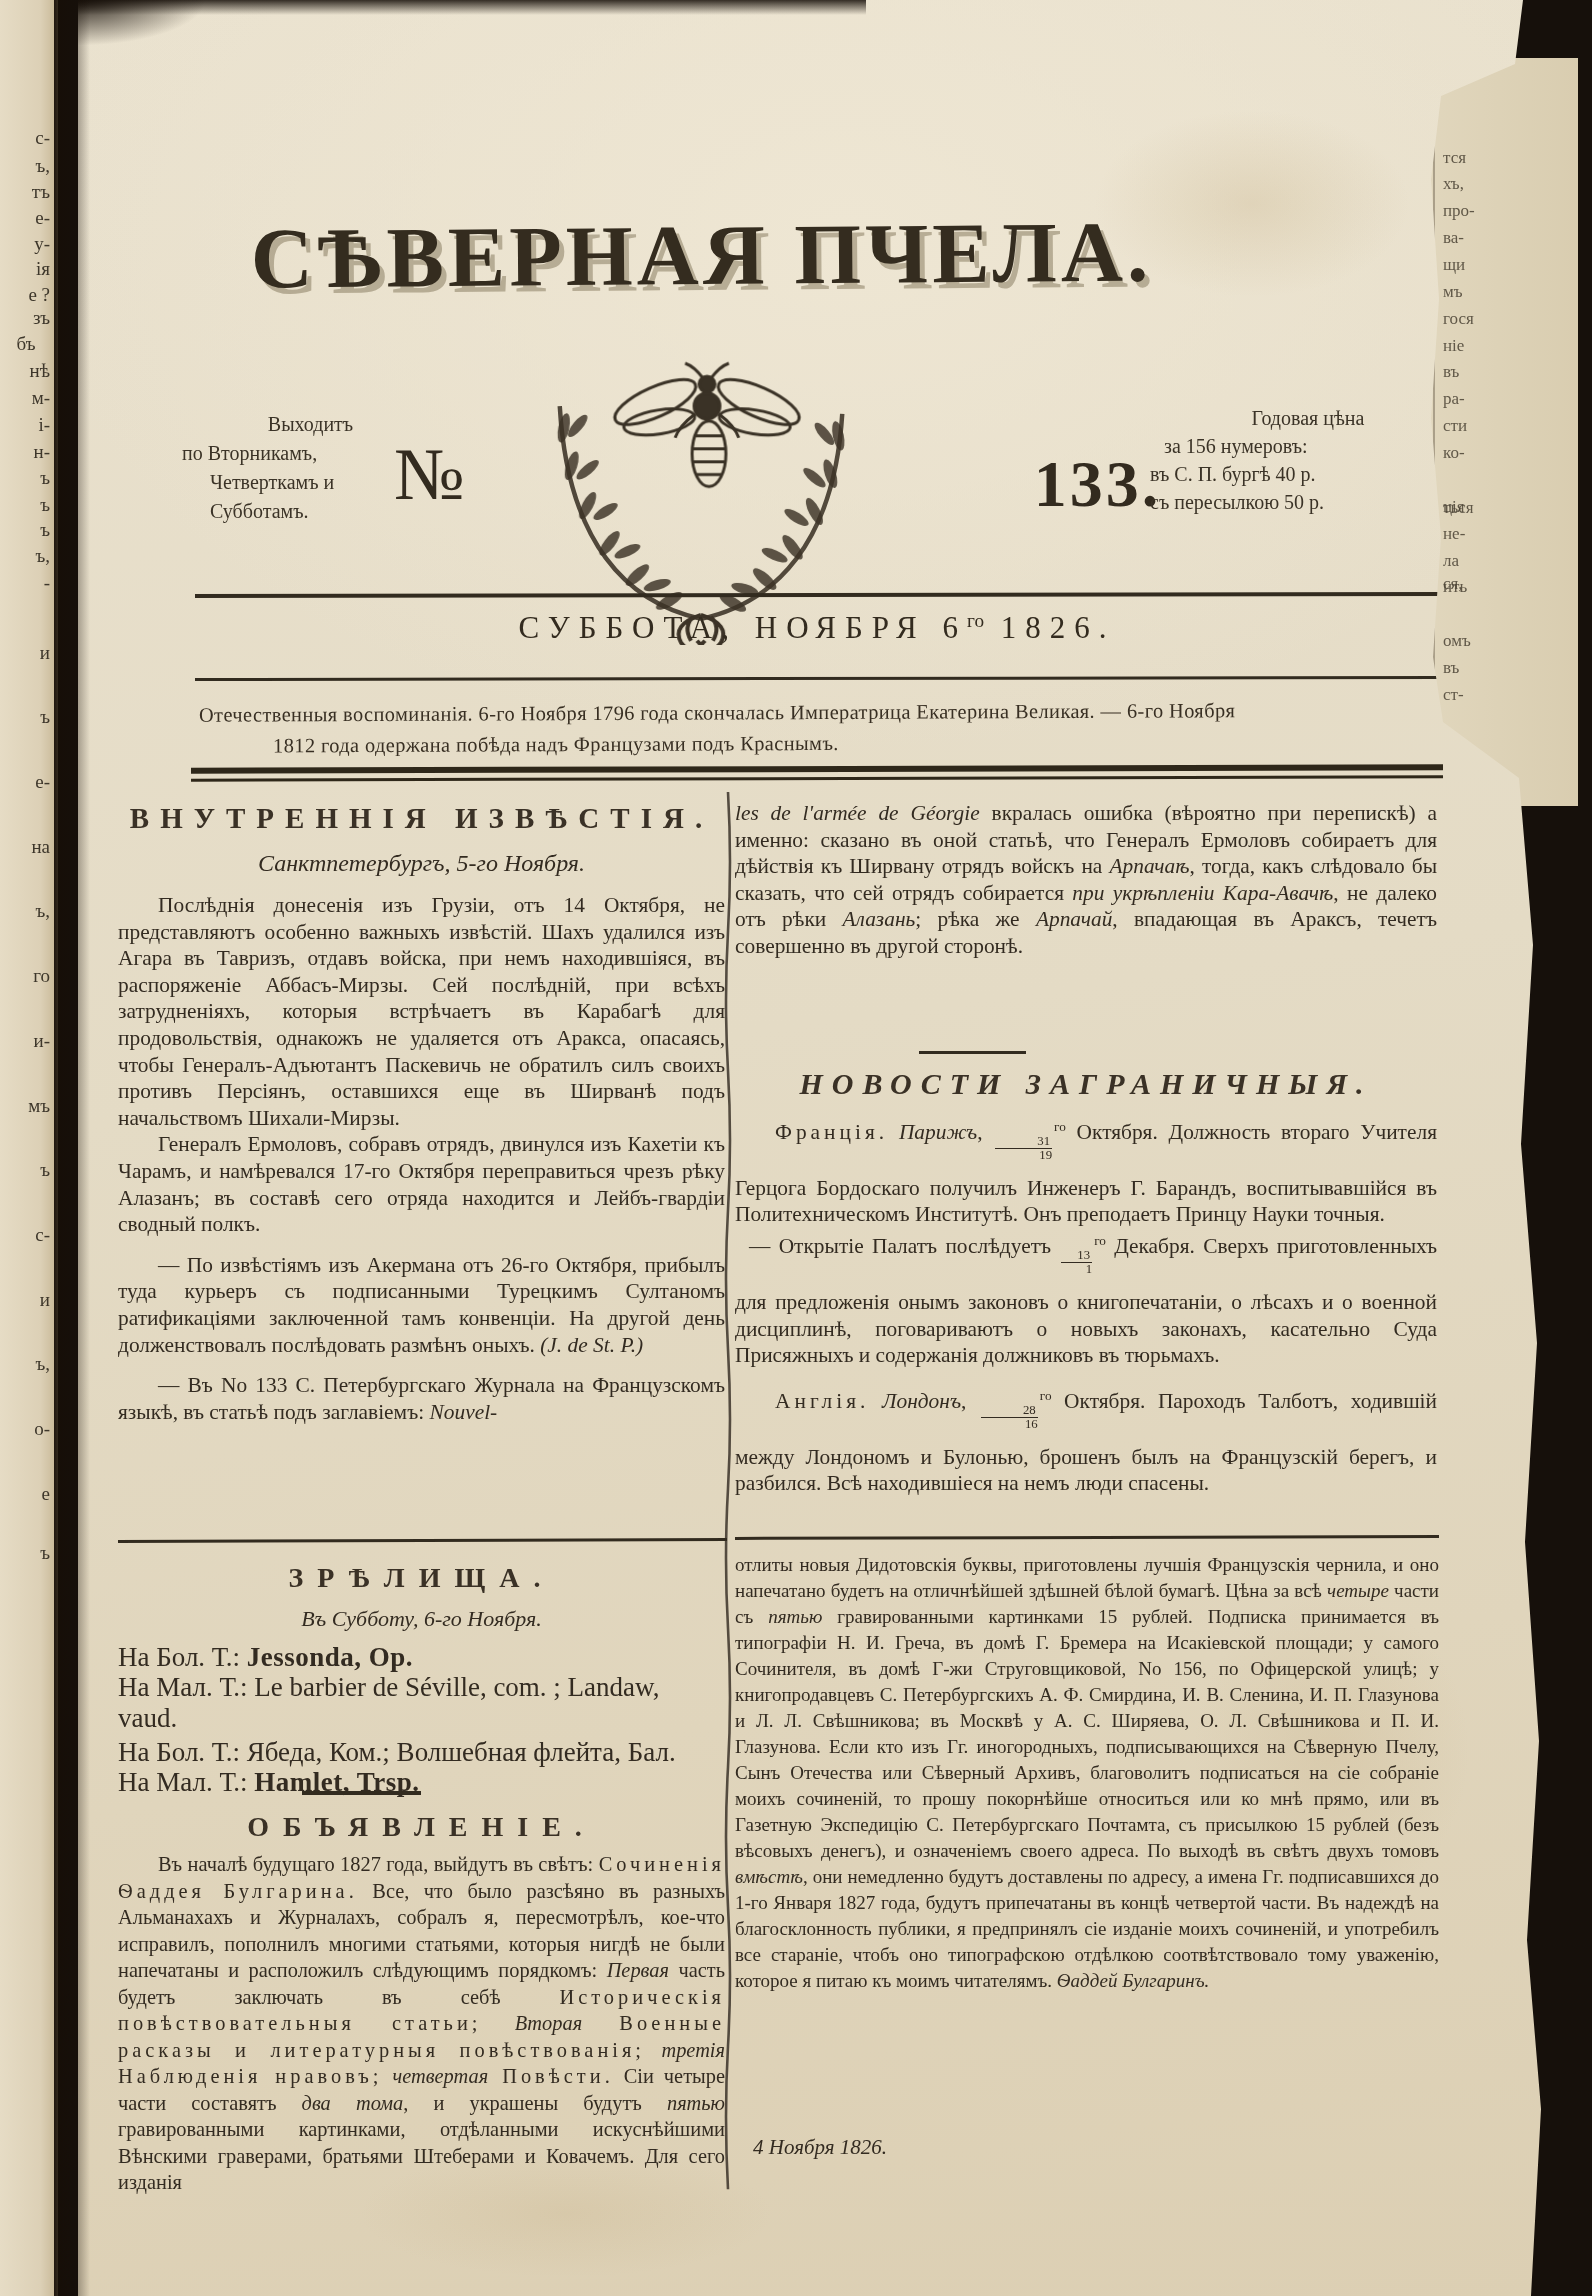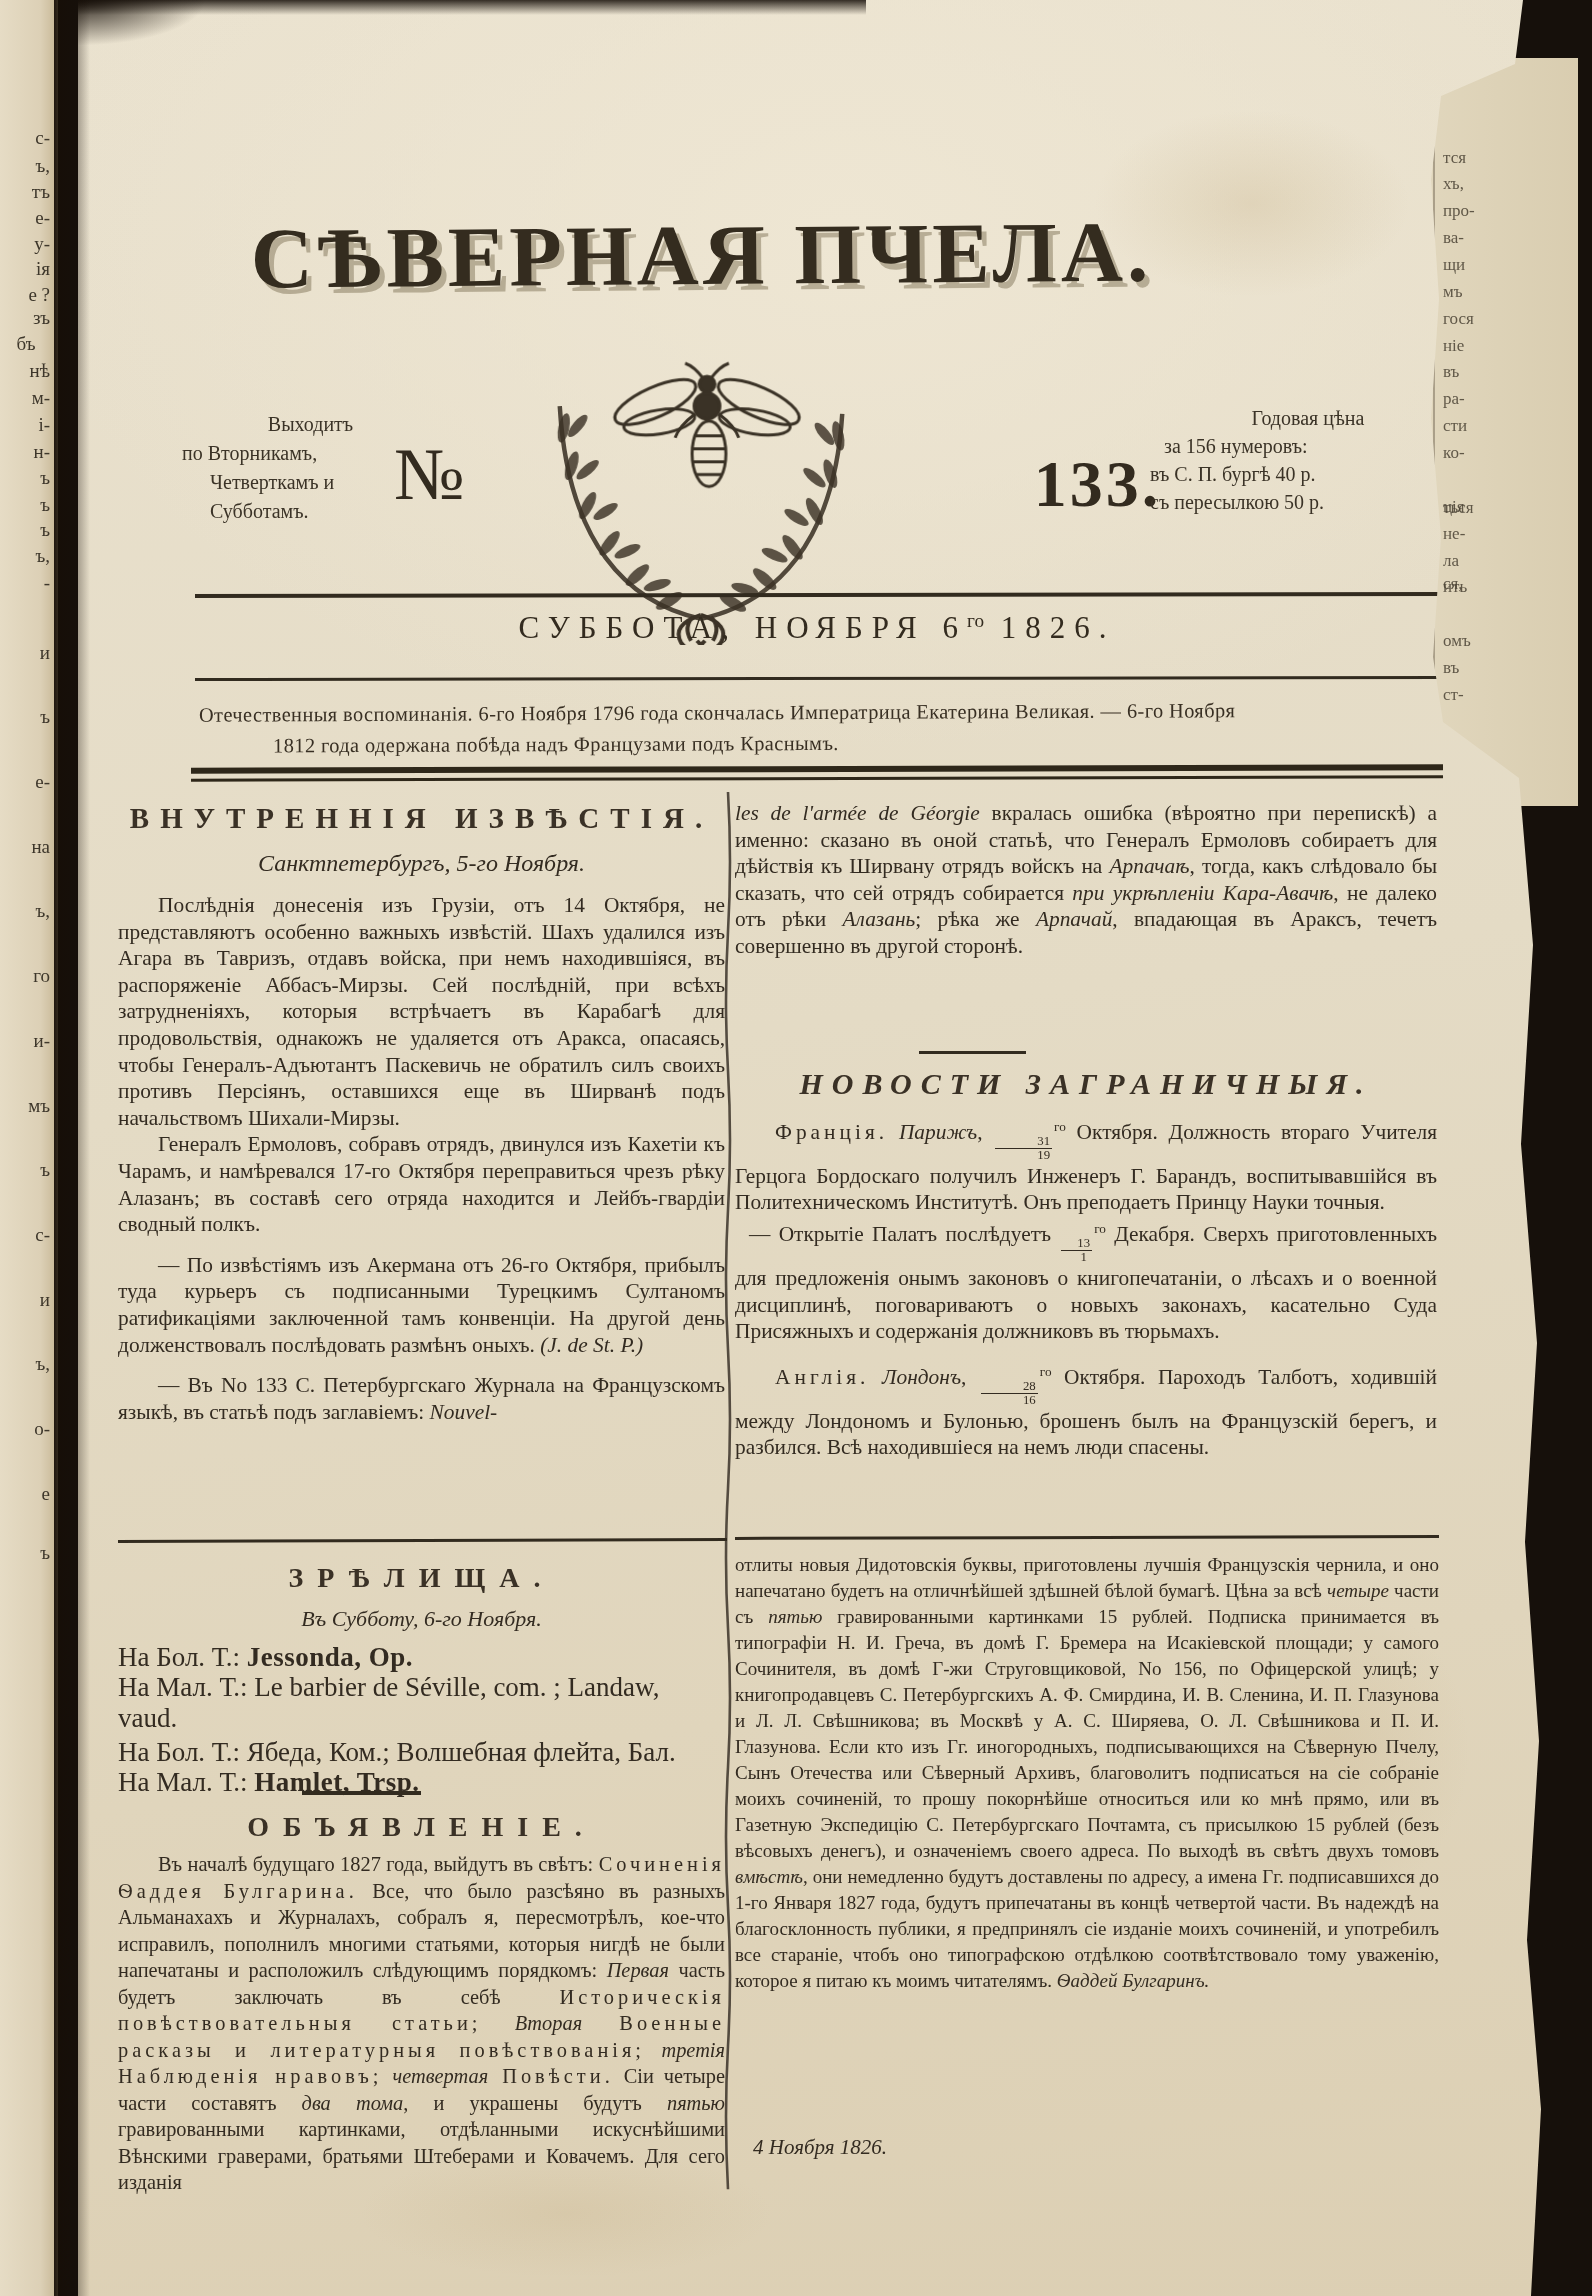--- a/index.html
+++ b/index.html
@@ -55,22 +55,22 @@
   .f-small{font-size:19px;line-height:26px;}
   .f-ad{font-size:20.4px;line-height:26.5px;}
   p.indent{text-indent:40px;}
   p.dash{text-indent:14px;}
   p.gap{margin-top:14px !important;}
   .seg-n{}
   .seg-i{font-style:italic;}
   .seg-sp{letter-spacing:4px;}
   .seg-bl{font-weight:bold;letter-spacing:0.5px;}
   .seg-sup{vertical-align:super;font-size:.62em;letter-spacing:0;}
-  .seg-frac{display:inline-flex;flex-direction:column;align-items:center;vertical-align:-.45em;
-    line-height:1.05;font-size:.6em;margin:0 2px;}
+  .seg-frac{display:inline-flex;flex-direction:column;align-items:flex-end;vertical-align:-.45em;
+    line-height:1.05;font-size:.6em;margin:12px 2px;}
   .seg-frac .fn{border-bottom:1.5px solid currentColor;padding:0 2px;}
   .sp-row{font-size:27px;}
   .sp-date{text-align:center;font-style:italic;font-size:22px;}
   .rc-date{font-style:italic;font-size:21px;}
 </style>
 </head>
 <body>
 
 <div class="scan">
 

